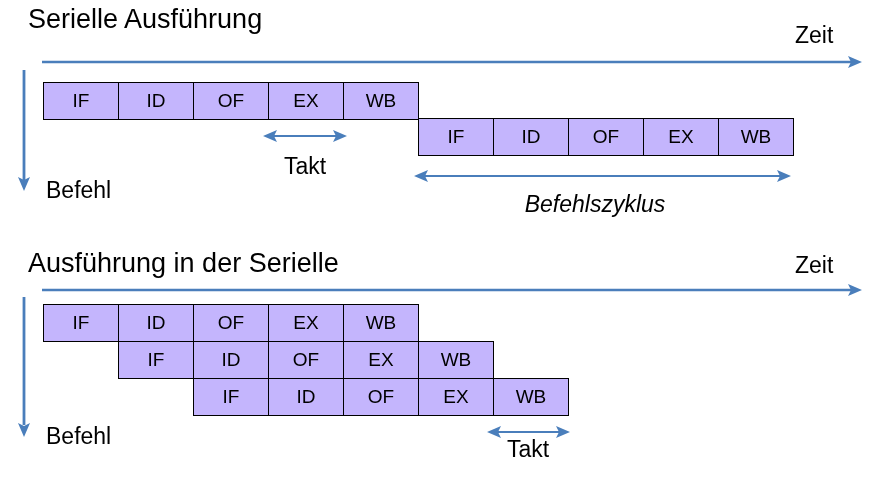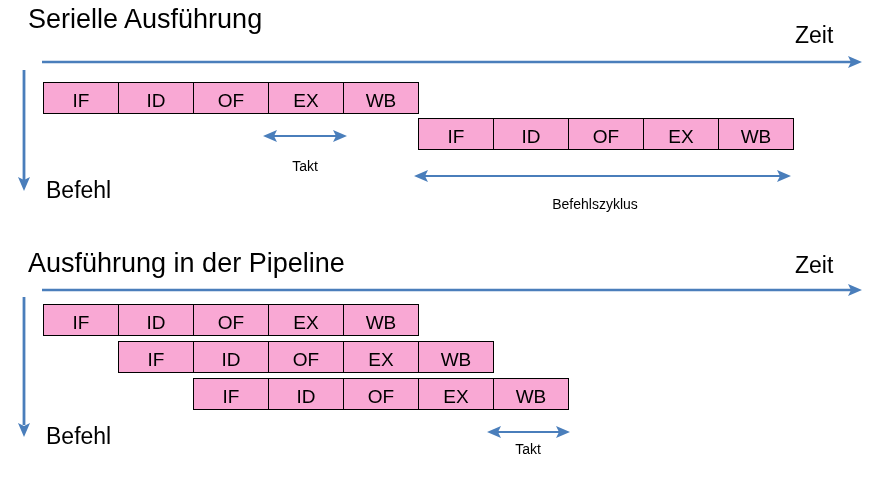--- a/index.html
+++ b/index.html
@@ -38,36 +38,36 @@
   
   .label {
     position: absolute;
     font-size: 23px;
     line-height: 22px;
     white-space: nowrap;
     color: #000000;
   }
   .label-sm {
     position: absolute;
-    font-size: 14px;
+    font-size: 23px;
     line-height: 22px;
     white-space: nowrap;
     color: #000000;
     text-align: center;
   }
 
   
   .stage-box {
     position: absolute;
     box-sizing: border-box;
-    background: #f9a8d4;
+    background: #c4b5fd;
     border: 1.4px solid #000000;
     font-size: 19px;
     line-height: 36px;
-    height: 32px;
+    height: 38px;
     text-align: center;
     color: #000000;
     overflow: hidden;
   }
 
   
   svg.overlay {
     position: absolute;
     left: 0;
     top: 0;
@@ -89,35 +89,35 @@
 <div class="stage">
 
   <div class="title" id="title-serial">Serielle Ausführung</div>
 
   <div class="label" style="left:795px; top:24px;">Zeit</div>
 
   <div class="label" style="left:46px; top:179px;">Befehl</div>
 
   <div class="label-sm" style="left:265px; top:155px; width:80px;">Takt</div>
 
-  <div class="label-sm" style="left:495px; top:193px; width:200px;">Befehlszyklus</div>
+  <div class="label-sm" style="left:495px; top:193px; width:200px;font-style:italic;">Befehlszyklus</div>
 
   <div class="stage-box" style="left:43px;  top:82px; width:76px;">IF</div>
   <div class="stage-box" style="left:118px; top:82px; width:76px;">ID</div>
   <div class="stage-box" style="left:193px; top:82px; width:76px;">OF</div>
   <div class="stage-box" style="left:268px; top:82px; width:76px;">EX</div>
   <div class="stage-box" style="left:343px; top:82px; width:76px;">WB</div>
 
   <div class="stage-box" style="left:418px; top:118px; width:76px;">IF</div>
   <div class="stage-box" style="left:493px; top:118px; width:76px;">ID</div>
   <div class="stage-box" style="left:568px; top:118px; width:76px;">OF</div>
   <div class="stage-box" style="left:643px; top:118px; width:76px;">EX</div>
   <div class="stage-box" style="left:718px; top:118px; width:76px;">WB</div>
 
-  <div class="title" id="title-pipeline">Ausführung in der Pipeline</div>
+  <div class="title" id="title-pipeline">Ausführung in der Serielle</div>
 
   <div class="label" style="left:795px; top:254px;">Zeit</div>
 
   <div class="label" style="left:46px; top:425px;">Befehl</div>
 
   <div class="label-sm" style="left:488px; top:438px; width:80px;">Takt</div>
 
   <div class="stage-box" style="left:43px;  top:304px; width:76px;">IF</div>
   <div class="stage-box" style="left:118px; top:304px; width:76px;">ID</div>
   <div class="stage-box" style="left:193px; top:304px; width:76px;">OF</div>

